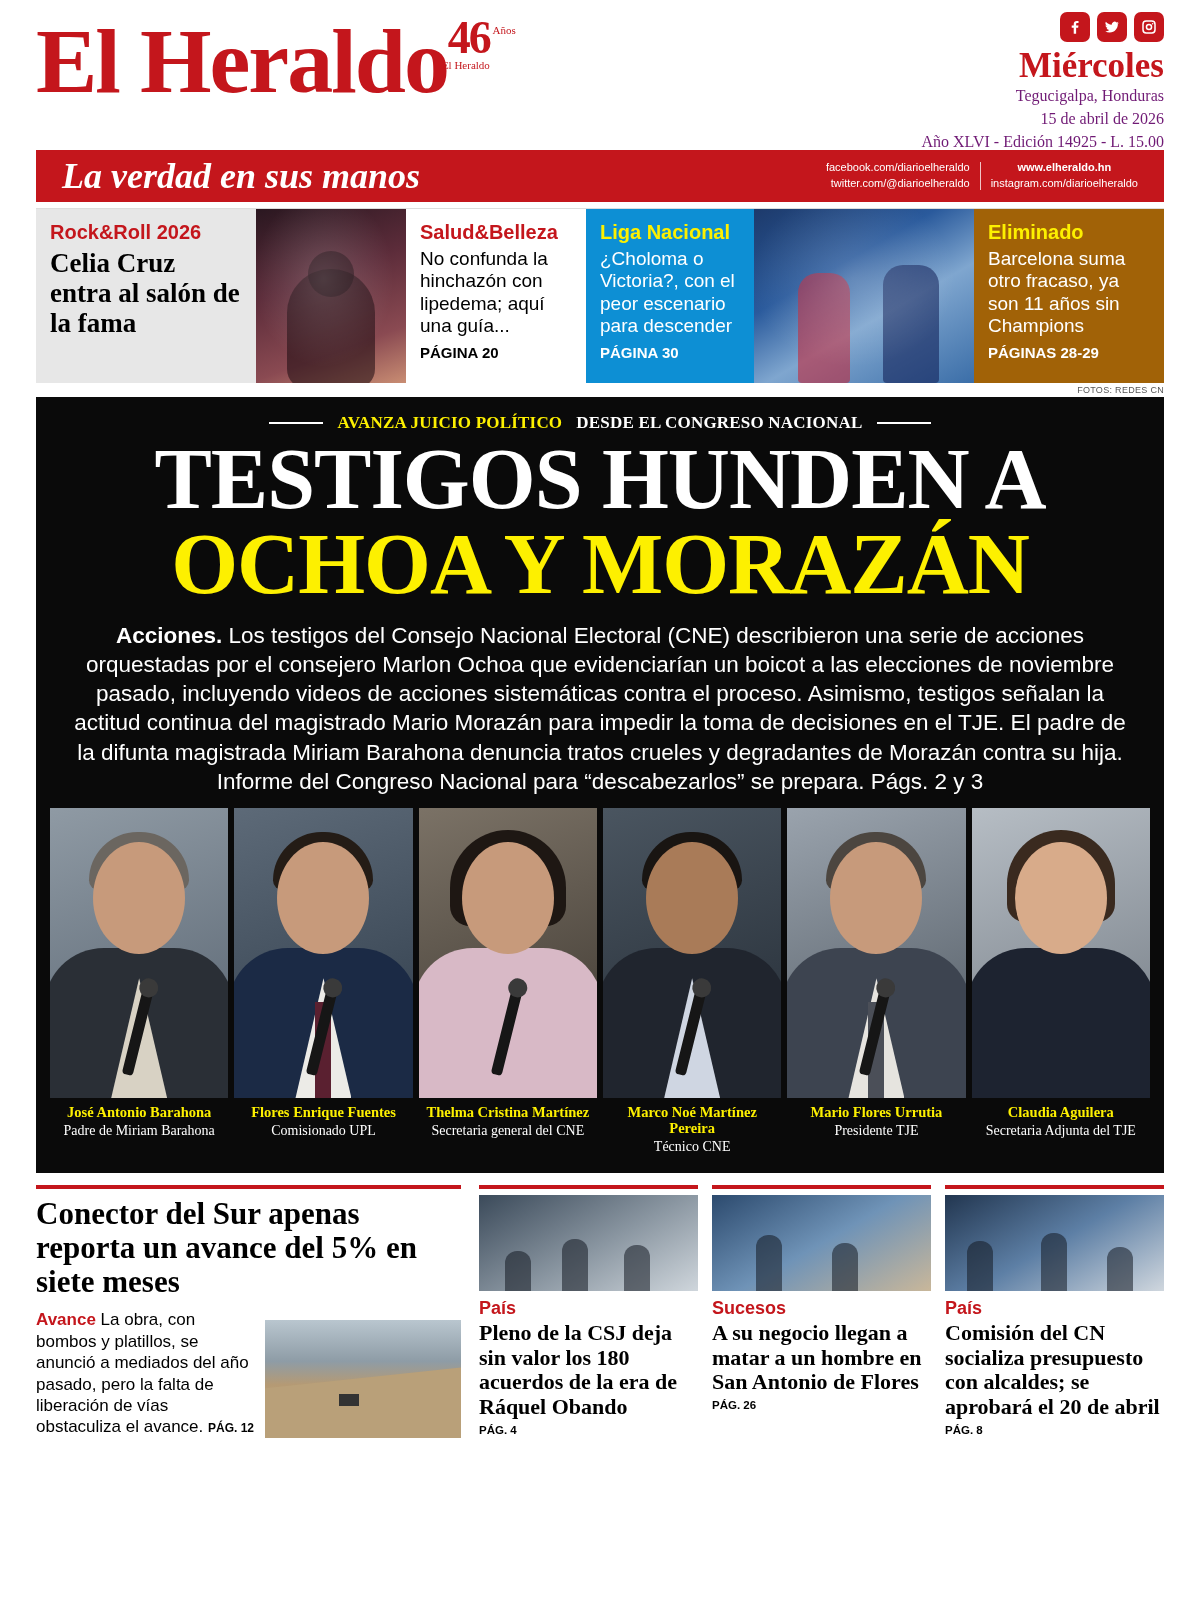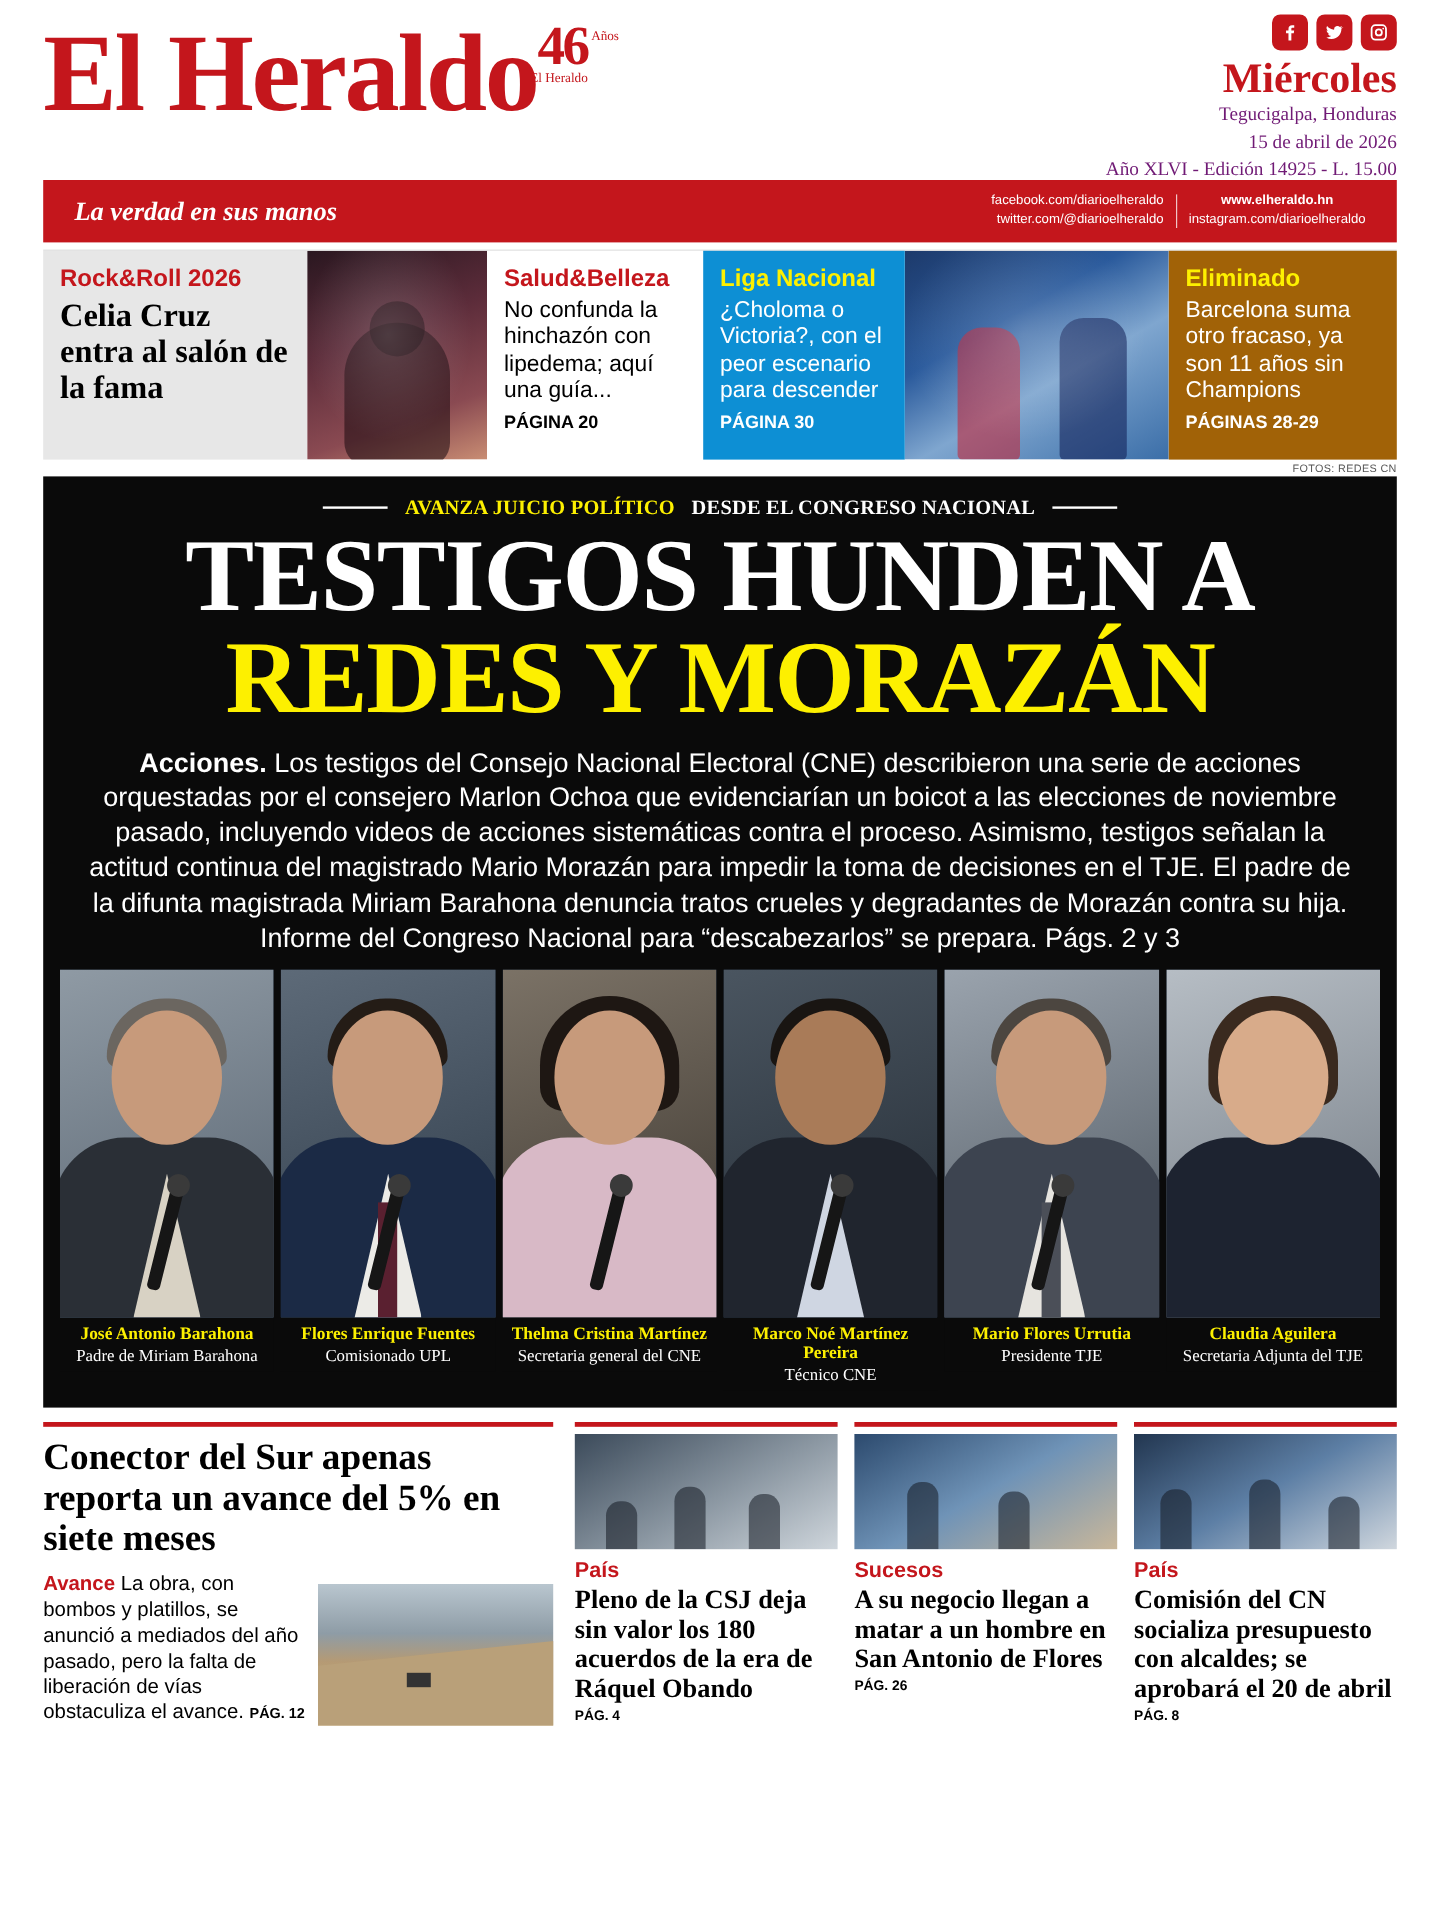--- a/index.html
+++ b/index.html
@@ -90,21 +90,21 @@
     margin: 0 36px;
     display: flex;
     align-items: center;
     justify-content: space-between;
     padding: 0 16px 0 26px;
     color: #fff;
   }
   .slogan {
     font-family: "Liberation Serif", serif;
     font-style: italic;
-    font-size: 22px;
+    font-size: 36px;
     font-weight: bold;
   }
   .redbar-right { display: flex; align-items: center; font-size: 11px; line-height: 1.45; }
   .rb-col { text-align: right; padding: 0 10px; }
   .rb-col.b { text-align: center; }
   .rb-div { width: 1px; height: 28px; background: rgba(255,255,255,.75); }
   .rb-bold { font-weight: bold; }
 
   
   .teasers {
@@ -482,21 +482,21 @@
   <div class="fotos-credit">FOTOS: REDES CN</div>
 
   <div class="main">
     <div class="kicker-row">
       <span class="kicker-line"></span>
       <span class="kicker-text kicker-yellow">AVANZA JUICIO POLÍTICO</span>
       <span class="kicker-text kicker-white">DESDE EL CONGRESO NACIONAL</span>
       <span class="kicker-line"></span>
     </div>
     <div class="hl1">TESTIGOS HUNDEN A</div>
-    <div class="hl2">REDES Y MORAZÁN</div>
+    <div class="hl2">OCHOA Y MORAZÁN</div>
     <div class="lede">
       <b>Acciones.</b><span> Los testigos del Consejo Nacional Electoral (CNE) describieron una serie de acciones orquestadas por el consejero Marlon Ochoa que evidenciarían un boicot a las elecciones de noviembre pasado, incluyendo videos de acciones sistemáticas contra el proceso. Asimismo, testigos señalan la actitud continua del magistrado Mario Morazán para impedir la toma de decisiones en el TJE. El padre de la difunta magistrada Miriam Barahona denuncia tratos crueles y degradantes de Morazán contra su hija. Informe del Congreso Nacional para “descabezarlos” se prepara. Págs. 2 y 3</span>
     </div>
 
     <div class="photos">
       <div class="pcell">
         <div class="pimg">
           <div class="bg" style="background:linear-gradient(160deg,#8f9aa4,#55616e)"></div>
           <div class="body" style="background:#2a2f36"></div>
           <div class="hair" style="background:#6b6660"></div>

